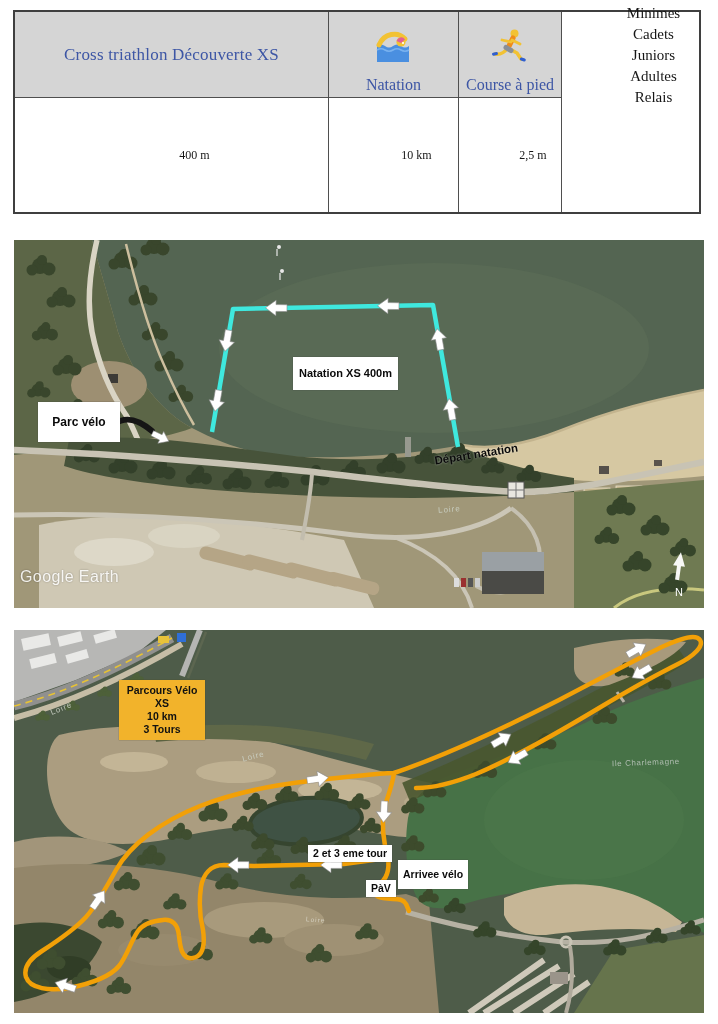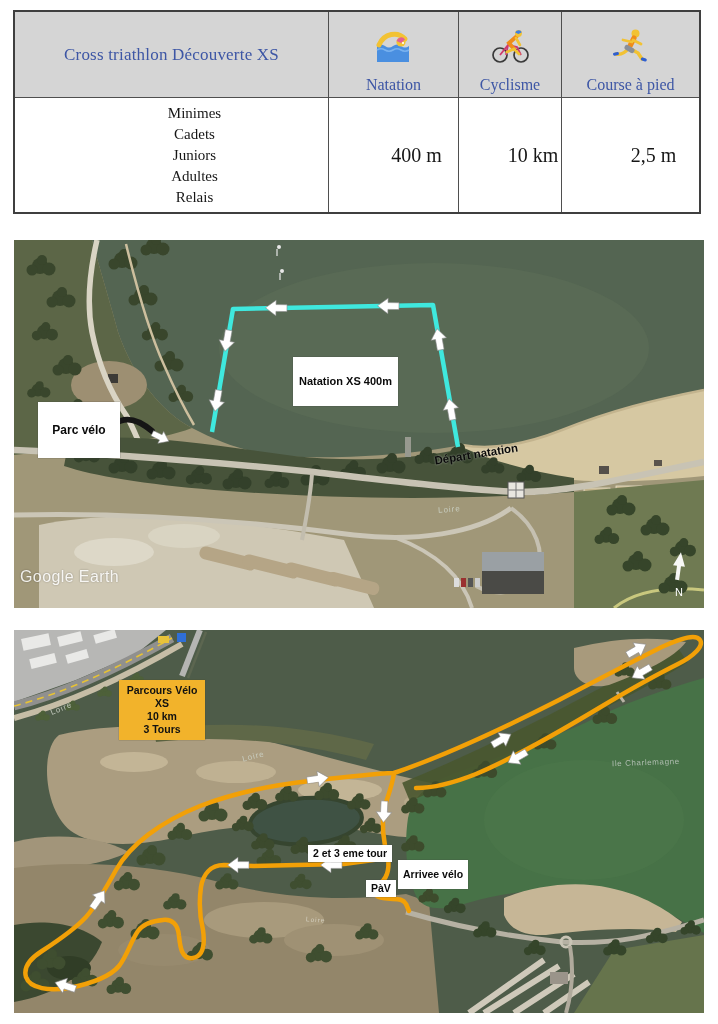--- a/index.html
+++ b/index.html
@@ -14,30 +14,30 @@
   .cell{border-right:1px solid #4f4f4f;border-bottom:1px solid #4f4f4f;
         display:flex;align-items:center;justify-content:center;box-sizing:border-box;}
   .cell:nth-child(4n){border-right:none;}
   .cell.last-row{border-bottom:none;padding-left:46px;}
   .hdr{background:#d5d5d5;}
   .tbl-title{color:#3d56a5;font-size:17px;letter-spacing:.2px;}
   .sport{flex-direction:column;justify-content:flex-end;padding-bottom:3px;gap:12px;}
   .sport .lbl{color:#3d56a5;font-size:16px;line-height:18px;}
   .sport svg{display:block;}
   .cats{flex-direction:column;justify-content:center;color:#161616;font-size:15px;line-height:21px;}
-  .dist{font-size:20px;color:#161616;}
+  .dist{font-size:12px;color:#161616;}
 
   
   .map{position:absolute;left:14px;width:690px;overflow:hidden;}
   .map svg{display:block;}
   #map1{top:240px;height:368px;}
   #map2{top:630px;height:383px;}
   .whitebox{position:absolute;background:#ffffff;color:#0b0b0b;
             font-family:"Liberation Sans", sans-serif;font-weight:bold;
-            font-size:11px;line-height:13px;padding:18px 6px;white-space:nowrap;
+            font-size:11px;line-height:13px;padding:10px 6px;white-space:nowrap;
             box-shadow:0 0 1px rgba(60,60,60,.8);}
   .freetext{position:absolute;color:#0b0b0b;font-family:"Liberation Sans", sans-serif;
             font-weight:bold;font-size:11.5px;white-space:nowrap;
             text-shadow:0 0 2px rgba(255,255,255,.55);}
   .maptiny{position:absolute;font-family:"Liberation Sans", sans-serif;
            color:#ccd2c6;font-size:8px;letter-spacing:1px;white-space:nowrap;opacity:.9;}
   .watermark{position:absolute;left:6px;bottom:22px;color:#ffffff;opacity:.85;
              font-family:"Liberation Sans", sans-serif;font-size:16px;letter-spacing:.4px;
              text-shadow:0 0 2px rgba(0,0,0,.4);}
   .infobox{position:absolute;left:105px;top:50px;width:82px;padding:4px 2px;
@@ -62,35 +62,20 @@
           <path d="M3,20 q4,-2.5 8,0 t8,0 t8,0 t8,0" stroke="#79b2ef" stroke-width="1.6" fill="none"></path>
           <path d="M5,15 C10,3 24,1 31,9" stroke="#f2c233" stroke-width="5" fill="none" stroke-linecap="round"></path>
           <circle cx="27" cy="12" r="4.6" fill="#f2c233"></circle>
           <path d="M22.6,11 A4.6,4.6 0 0,1 31,9.5 L27,13 Z" fill="#e35f93"></path>
           <circle cx="29" cy="13" r="1.1" fill="#ffffff"></circle>
         </svg>
       </span>
       <span class="lbl">Natation</span>
     </div>
 
-    <div class="cell hdr sport">
-      <span>
-        <svg width="40" height="36" viewBox="0 0 40 36">
-          <circle cx="10" cy="27" r="7" fill="none" stroke="#3a3a3a" stroke-width="1.7"></circle>
-          <circle cx="31" cy="27" r="7" fill="none" stroke="#3a3a3a" stroke-width="1.7"></circle>
-          <path d="M10,27 L18,17 L27,19 L31,27 M18,17 L16,27" stroke="#cf3a6e" stroke-width="1.8" fill="none"></path>
-          <path d="M27,8 L19,15 L24,21" stroke="#ef8c1a" stroke-width="4" fill="none" stroke-linecap="round"></path>
-          <path d="M26,10 L30,17" stroke="#f2c233" stroke-width="2.6" stroke-linecap="round"></path>
-          <path d="M24,21 L29,26 M24,21 L17,24" stroke="#f2c233" stroke-width="2.8" stroke-linecap="round"></path>
-          <circle cx="28.5" cy="5.5" r="3.4" fill="#f2c233"></circle>
-          <path d="M25.2,4.6 A3.6,3.6 0 0,1 31.8,4.2 L28.4,6 Z" fill="#3e7fe0"></path>
-        </svg>
-      </span>
-      <span class="lbl">Cyclisme</span>
-    </div>
 
     <div class="cell hdr sport">
       <span>
         <svg width="40" height="36" viewBox="0 0 40 36">
           <circle cx="24.5" cy="5.5" r="4" fill="#f2c233"></circle>
           <path d="M23,10 L18,20" stroke="#ef8c1a" stroke-width="5.2" stroke-linecap="round"></path>
           <path d="M22,12 L30,16 M21,14 L12,12" stroke="#f2c233" stroke-width="2.8" stroke-linecap="round"></path>
           <path d="M18,20 L27,25 L31,31" stroke="#f2c233" stroke-width="3.4" fill="none" stroke-linecap="round" stroke-linejoin="round"></path>
           <path d="M18,20 C14,25 10,27 5,26" stroke="#f2c233" stroke-width="3.4" fill="none" stroke-linecap="round"></path>
           <path d="M16,19.5 L21,22.5" stroke="#8a8f98" stroke-width="5" stroke-linecap="round"></path>

